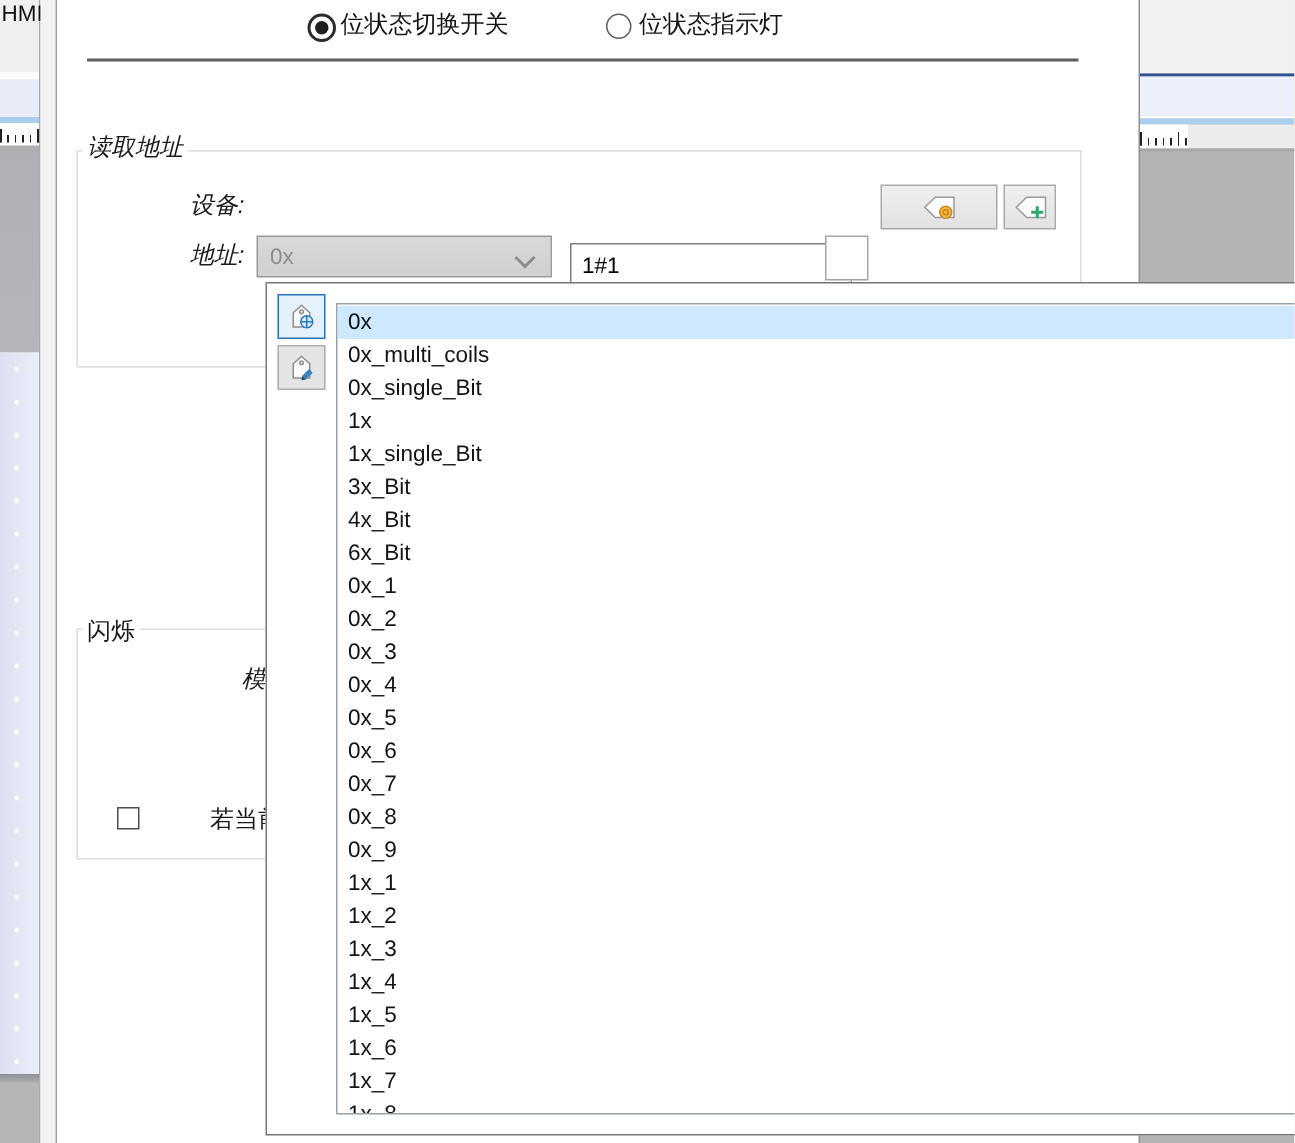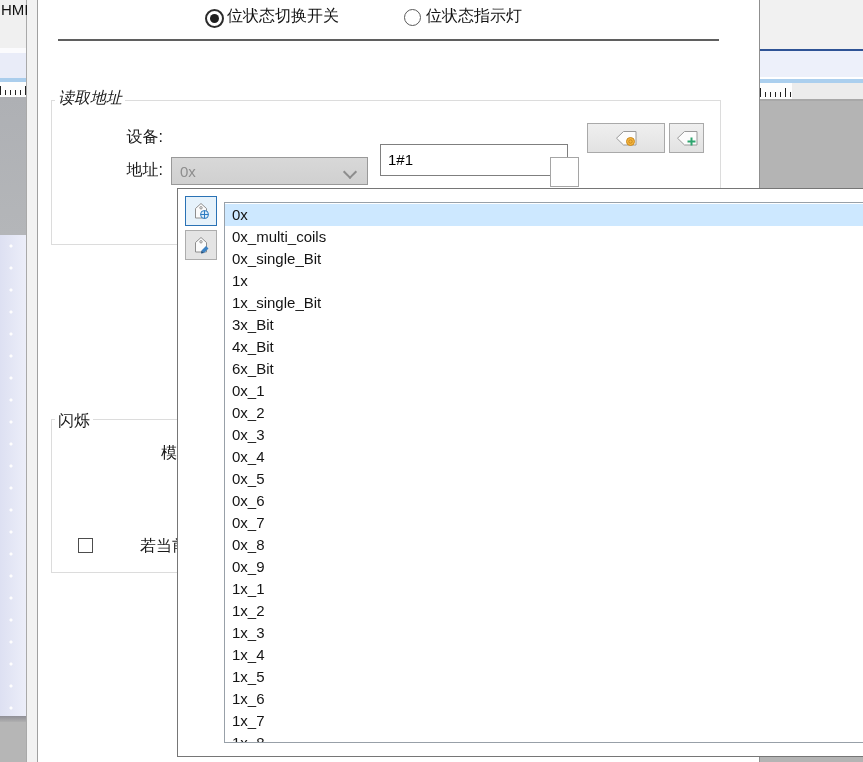--- a/index.html
+++ b/index.html
@@ -49,21 +49,21 @@
   .radio{width:15px;height:15px;border-radius:50%;background:#fff;}
   .radio.sel{border:2px solid #2b2b2b;}
   .radio.unsel{border:1px solid #5a5a5a;}
   .radio.sel::after{content:"";position:absolute;left:3px;top:3px;width:9px;height:9px;border-radius:50%;background:#1f1f1f;}
   .radio-label{font-size:16px;color:#141414;white-space:nowrap;}
   #hr-top{left:20px;top:39px;width:661px;height:2px;background:#5f5f5f;}
 
   .groupbox{border:1px solid #dcdcdc;background:transparent;}
   .group-title{font-size:16px;color:#1a1a1a;background:#fff;padding:0 3px;white-space:nowrap;}
 
-  .fieldlabel{font-size:16px;color:#1a1a1a;text-align:right;white-space:nowrap;}
+  .fieldlabel{font-size:16px;color:#1a1a1a;text-align:right;white-space:nowrap;font-style:italic;}
 
   .combo{background:linear-gradient(to bottom,#d8d8d8,#d0d0d0);border:1px solid #999;box-sizing:border-box;}
   .combo .val{position:absolute;left:8px;top:5px;font-size:16px;white-space:nowrap;}
   .chev{position:absolute;width:8px;height:8px;border-right:2px solid #606060;border-bottom:2px solid #606060;
         transform:rotate(45deg);}
   .chev.dim{border-color:#8d8d8d;}
 
   .pushbtn{background:linear-gradient(to bottom,#efefef,#e2e2e2);border:1px solid #a9a9a9;box-sizing:border-box;
            display:flex;align-items:center;justify-content:center;}
 
@@ -146,21 +146,21 @@
         <path d="M9.5 1.5 H22 V15 H9.5 L2.5 8.2 Z" fill="#fcfcfc" stroke="#9a9a9a"></path>
         <path d="M16.5 7.5 V15.5 M12.5 11.5 H20.5" stroke="#2ea56f" stroke-width="2" fill="none"></path>
       </svg>
     </div>
 
     <span class="abs fieldlabel" style="left:57px;top:160px;width:68px;">地址:</span>
     <div class="abs combo" style="left:133px;top:157px;width:197px;height:28px;">
       <span class="val" style="color:#8d8d8d;font-size:15px;">0x</span>
       <span class="chev dim" style="right:12px;top:9px;"></span>
     </div>
-    <div class="abs textbox" id="addr-index" style="left:342px;top:144px;width:188px;height:32px;">
+    <div class="abs textbox" id="addr-index" style="left:342px;top:162px;width:188px;height:32px;">
       <span class="tb-val">1#1</span>
     </div>
     <div class="abs textbox" id="addr-extra" style="left:512px;top:157px;width:29px;height:30px;">
       <span class="tb-val"></span>
     </div>
 
     <div class="abs groupbox" style="left:13px;top:419px;width:660px;height:152px;"></div>
     <span class="abs group-title" style="left:17px;top:411px;">闪烁</span>
     <span class="abs fieldlabel" style="left:123px;top:443px;">模</span>
     <div class="abs checkbox" style="left:40px;top:538px;"></div>

